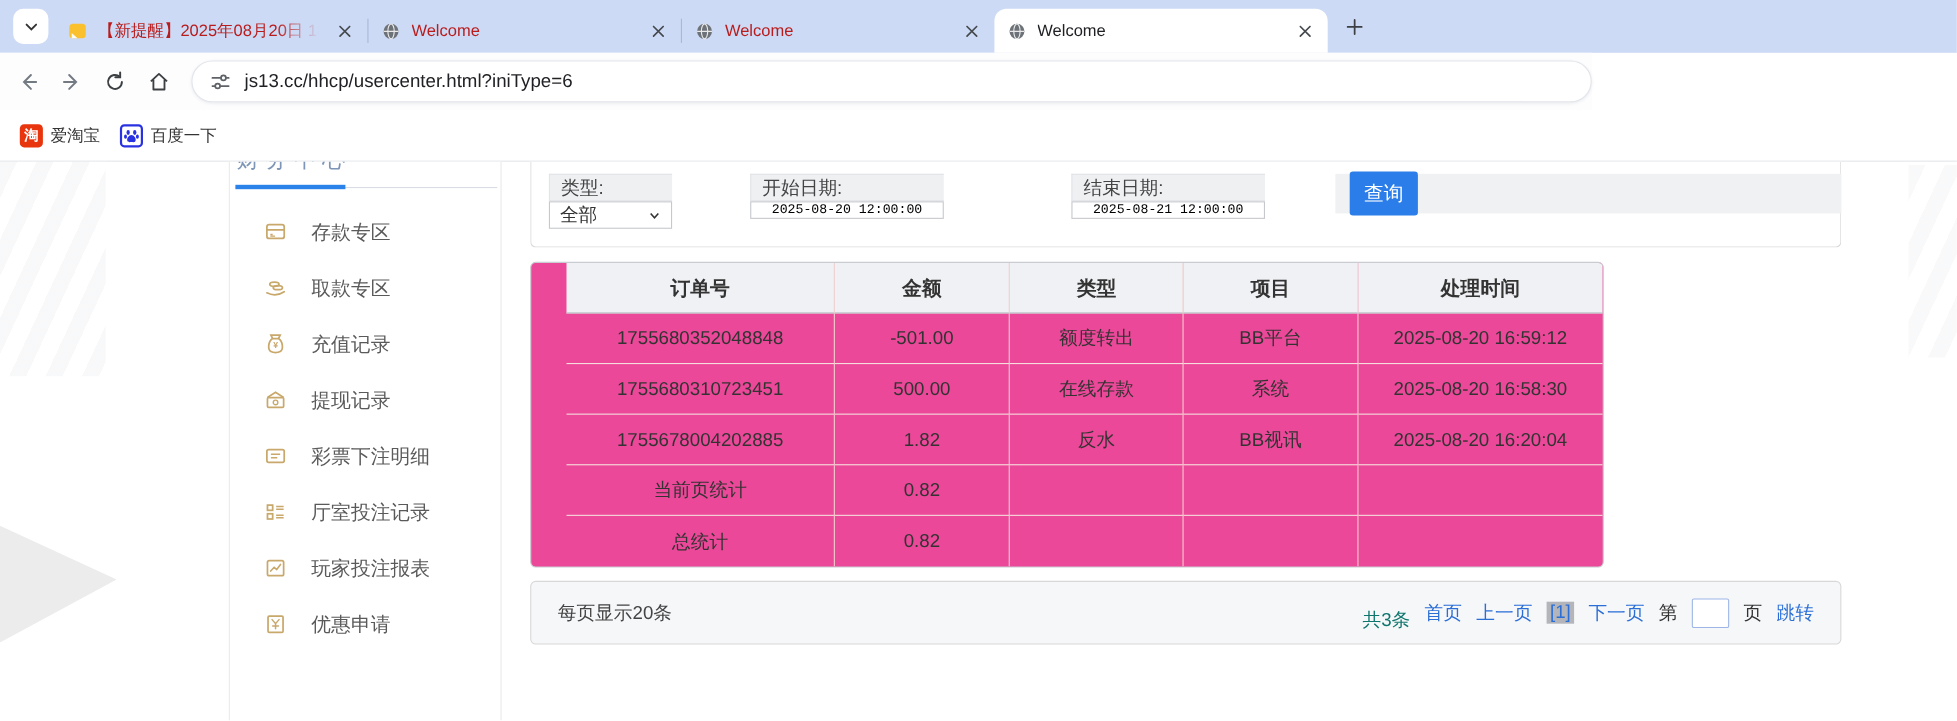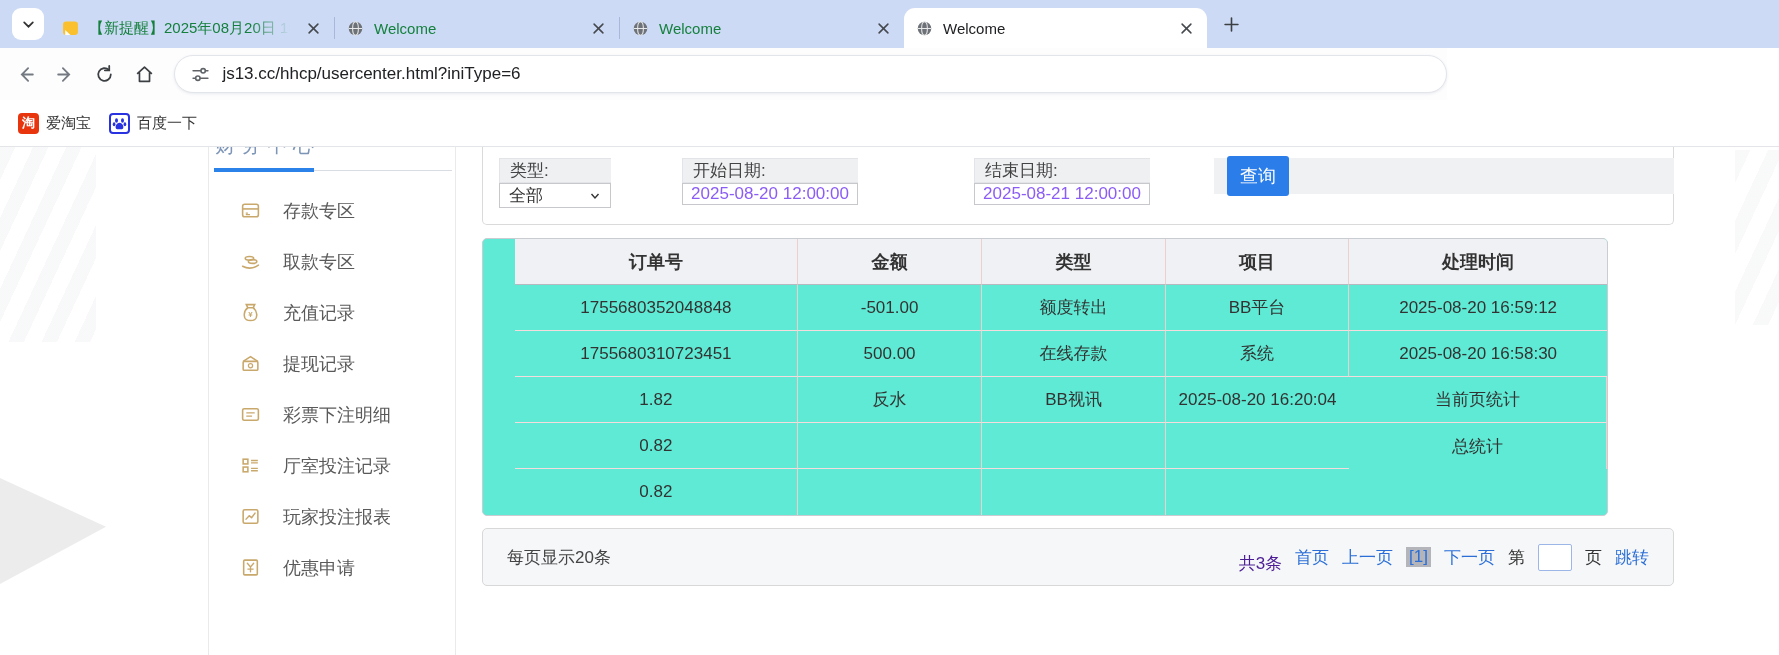--- a/index.html
+++ b/index.html
@@ -7,21 +7,21 @@
   body {
     font-family:"Liberation Sans","DejaVu Sans",sans-serif;
     background:#fff; position:relative; overflow:hidden; color:#333;
   }
   
   .tabstrip { position:absolute; left:0; top:0; width:1779px; height:48px;
     background:#ccdaf5; display:flex; align-items:flex-end; }
   .tab-search-btn { width:32px; height:32px; margin:0 6px 8px 12px; background:#fff;
     border-radius:9px; display:flex; align-items:center; justify-content:center; }
   .tab { height:40px; display:flex; align-items:center; padding:0 10px 0 12px;
-    font-size:15px; color:#15803d; }
+    font-size:15px; color:#b91c1c; }
   .tab.inactive { width:284px; }
   .tab.active { width:303px; background:#fff; border-radius:11px 11px 0 0; color:#202124; }
   .tab .title { flex:1; white-space:nowrap; overflow:hidden; margin:0 6px 0 10px;
     -webkit-mask-image:linear-gradient(90deg,#000 78%,transparent 97%);
     mask-image:linear-gradient(90deg,#000 78%,transparent 97%); }
   .tab-sep { width:1px; height:22px; background:#a9b7d9; margin-bottom:9px; }
   .icon16 { width:17px; height:17px; flex:0 0 auto; }
   .xbtn { width:22px; height:22px; border-radius:50%; display:flex; align-items:center; justify-content:center; }
   .newtab-btn { width:30px; height:30px; margin:0 0 9px 9px; display:flex; align-items:center; justify-content:center; border-radius:50%; }
   .toolbar { position:absolute; left:0; top:48px; width:1447px; height:52px; background:#fdfdfe;
@@ -60,44 +60,44 @@
   .mitem.active .chev { position:absolute; right:14px; color:#fff; font-size:17px; font-weight:bold; }
   
   .filters { position:absolute; left:482px; top:147px; width:1192px; height:78px; background:#fff;
     border-left:1px solid #dadada; border-right:1px solid #dadada; border-bottom:1px solid #dadada;
     border-radius:0 0 5px 5px; }
   .fgroup { position:absolute; top:11px; height:36px; display:flex; align-items:stretch; font-size:17px;flex-direction:column; }
   .flabel { background:#eef0f2; color:#444; display:flex; align-items:center; padding:0 10px;
     border:1px solid #e2e4e7; border-right:none; }
   .fselect { width:112px; background:#fff; border:1px solid #c6c8cc; display:flex; align-items:center;
     padding:0 9px; color:#333; justify-content:space-between; }
-  .finput { width:176px; background:#fff; border:1px solid #c6c8cc; text-align:center; font-size:17px;
-    color:#8b5cf6; font-family:Liberation Sans, sans-serif; }
+  .finput { width:176px; background:#fff; border:1px solid #c6c8cc; text-align:center; font-size:12px;
+    color:#000000; font-family:Liberation Mono, monospace; }
   .fstrip { position:absolute; left:731px; top:11px; width:460px; height:36px; background:#f0f1f3; }
   .fbtn { position:absolute; left:744px; top:9px; width:62px; height:40px; background:#2b7de9;
     color:#fff; font-size:18px; border:none; border-radius:3px; font-family:"Liberation Sans",sans-serif; cursor:pointer; }
   
-  .tbl { position:absolute; left:482px; top:238px; width:1126px; height:278px; background:#5eead4;
+  .tbl { position:absolute; left:482px; top:238px; width:976px; height:278px; background:#ec4899;
     border:1px solid #c9ccd1; border-radius:5px; overflow:hidden;
     display:grid; grid-template-columns:25.9% 16.9% 16.8% 16.8% 23.6%; grid-auto-rows:46px;padding-left:32px; }
   .th { background:#f0f1f4; font-weight:bold; font-size:18px; color:#333;
     display:flex; align-items:center; justify-content:center;
     border-bottom:1px solid #b6bac0; border-right:1px solid #efcfce; }
   .th:nth-child(5) { border-right:none; }
   .td { font-size:17px; color:#333; display:flex; align-items:center; justify-content:center;
     border-bottom:1px solid #f6dcdc; border-right:1px solid #f3cccc; }
   .td.lastcol { border-right:none; }
   .td.lastrow { border-bottom:none; }
   
   .pager { position:absolute; left:482px; top:528px; width:1192px; height:58px; background:#f6f7f9;
     border:1px solid #d8d8d8; border-radius:5px; display:flex; align-items:center;
     justify-content:space-between; padding:0 24px; font-size:17px; }
   .pager .left { color:#444; }
   .pager .right { display:flex; align-items:center; gap:13px; }
-  .pgray { color:#4c1d95;margin-top:12px; }
+  .pgray { color:#0f766e;margin-top:12px; }
   .plink { color:#2b6fd6; cursor:pointer; }
   .pcur { color:#2b6fd6; background:#b3b5bb; padding:0 3px; }
   .pjump { width:34px; height:27px; border:1px solid #9db6e8; background:#fff; border-radius:2px;
     text-align:center; font-size:16px; font-family:"Liberation Sans",sans-serif; }
   .ptext { color:#333; }
 </style>
 </head>
 <body>
 
 <div class="tabstrip">
@@ -364,20 +364,21 @@
   <div class="td">额度转出</div>
   <div class="td">BB平台</div>
   <div class="td lastcol">2025-08-20 16:59:12</div>
 
   <div class="td">1755680310723451</div>
   <div class="td">500.00</div>
   <div class="td">在线存款</div>
   <div class="td">系统</div>
   <div class="td lastcol">2025-08-20 16:58:30</div>
 
+  <div class="td">1755678004202885</div>
   <div class="td">1.82</div>
   <div class="td">反水</div>
   <div class="td">BB视讯</div>
   <div class="td lastcol">2025-08-20 16:20:04</div>
 
   <div class="td">当前页统计</div>
   <div class="td">0.82</div>
   <div class="td"></div>
   <div class="td"></div>
   <div class="td lastcol"></div>

